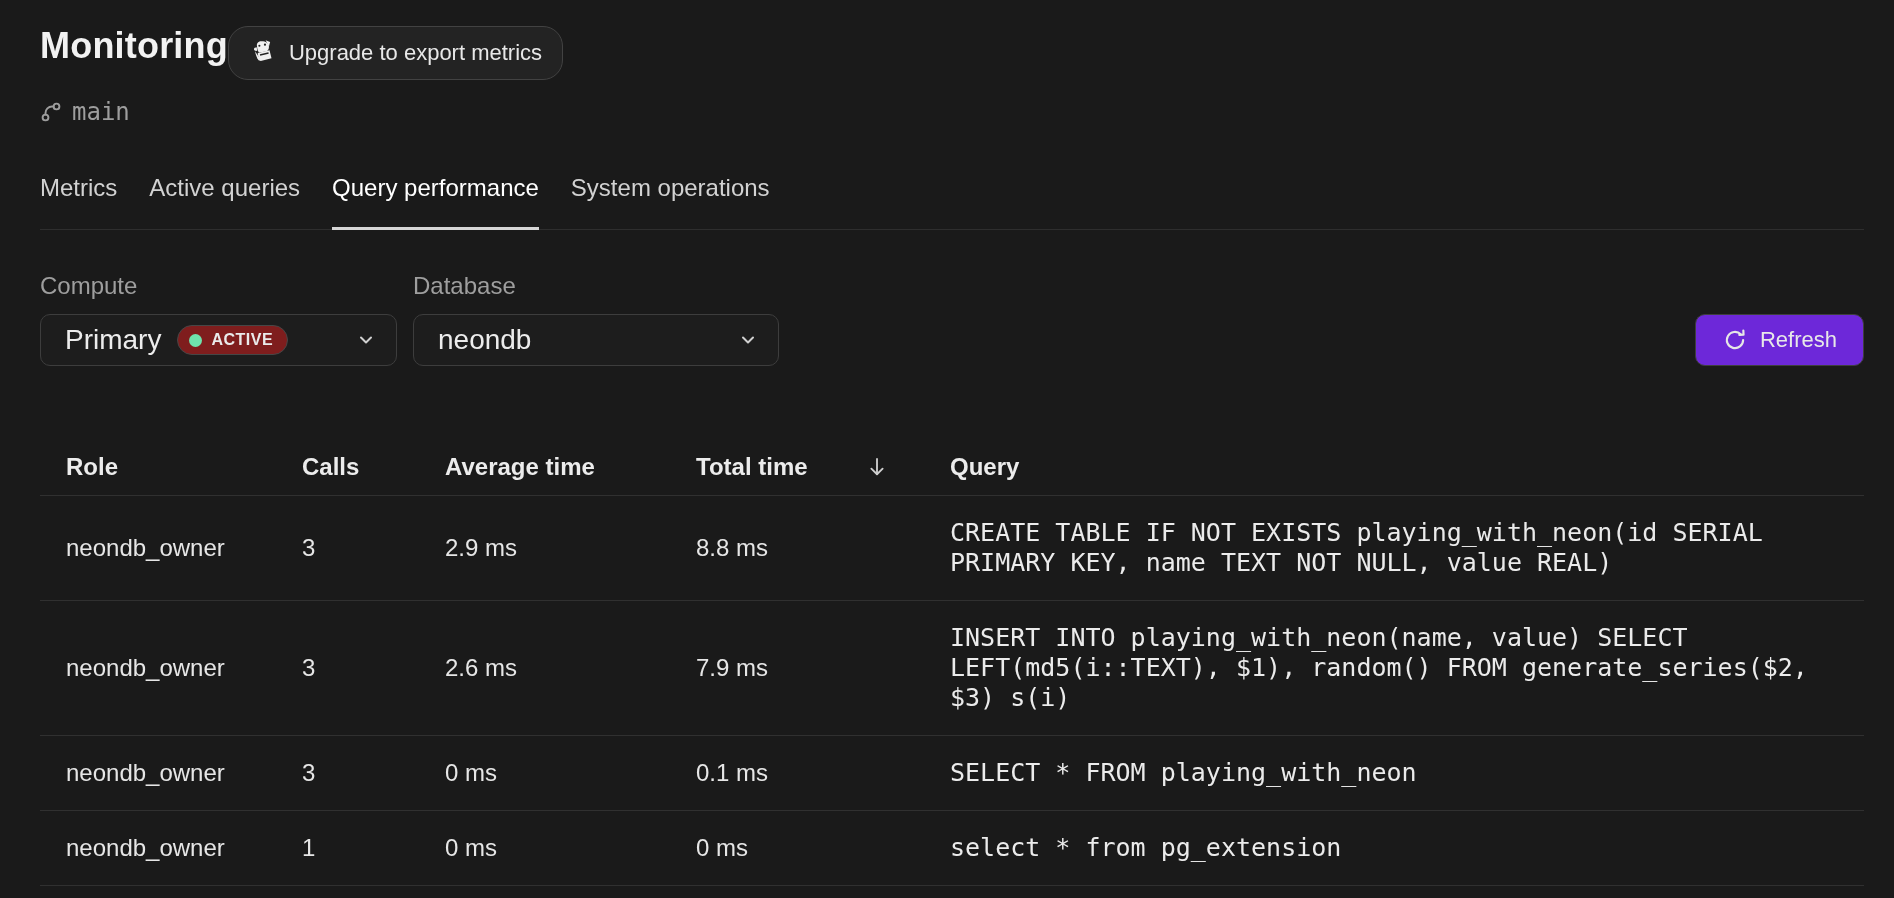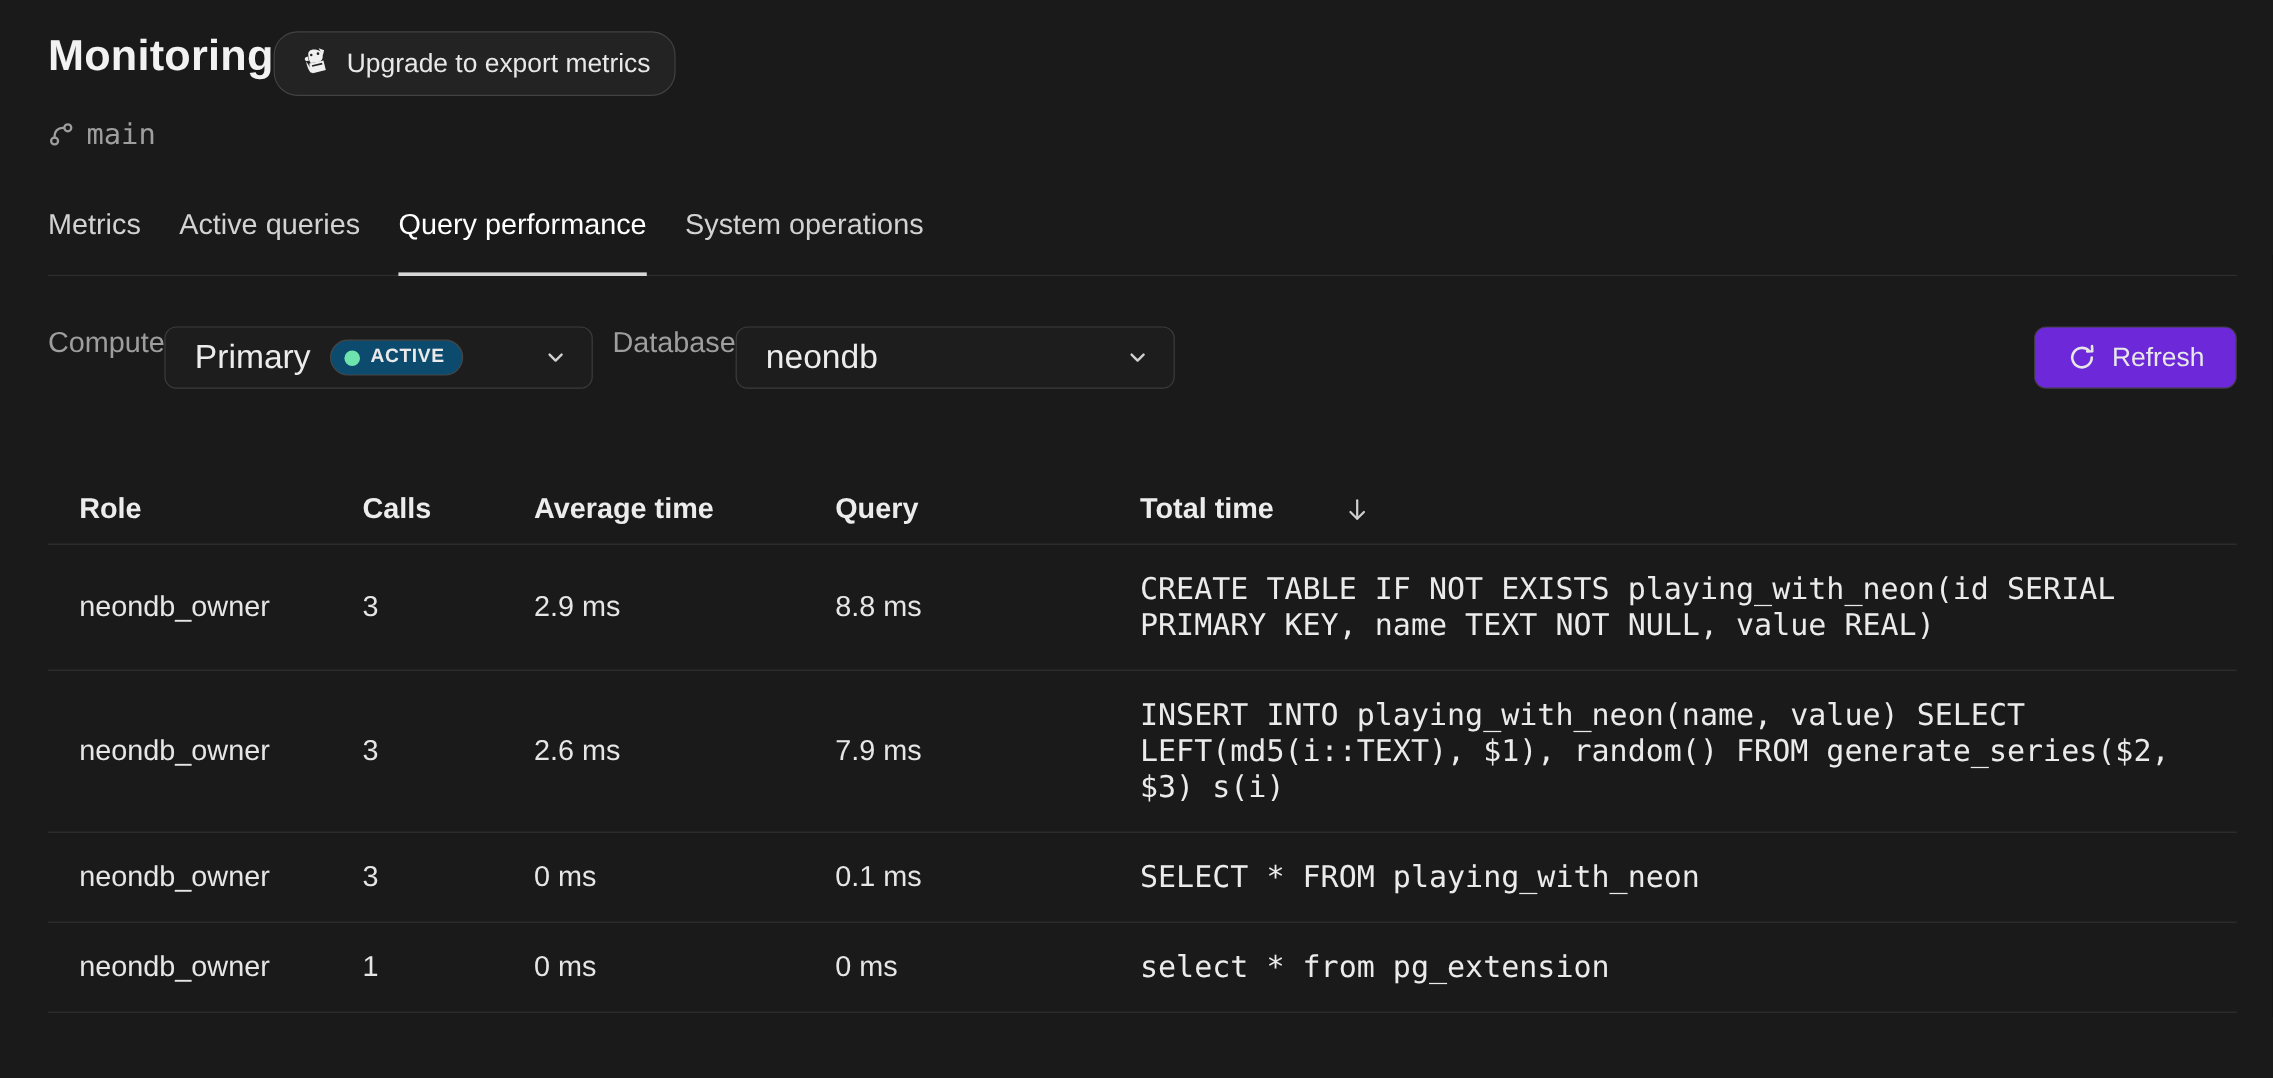--- a/index.html
+++ b/index.html
@@ -34,33 +34,33 @@
     font-size:24px; color:#d2d2d2; padding-bottom:26px; line-height:30px;
     cursor:pointer; position:relative; font-weight:500;
   }
   .tab.active { color:#ffffff; }
   .tab.active::after {
     content:""; position:absolute; left:0; right:0; bottom:-1px; height:3px;
     background:#d6d6d6;
   }
   
   .filters { margin-top:42px; display:flex; align-items:flex-end; }
-  .filter-group { display:flex; flex-direction:row; }
+  .filter-group { display:flex; flex-direction:column; }
   .filter-label { font-size:24px; color:#9e9e9e; line-height:28px; margin-bottom:14px; }
   .select {
     height:52px; border:1px solid #3d3d3d; border-radius:10px; background:#1d1d1d;
     display:flex; align-items:center; padding:0 20px 0 24px; cursor:pointer;
   }
   .select-compute { width:357px; }
   .select-database { width:366px; }
   .select-value { font-size:28px; color:#ececec; }
   .chevron { margin-left:auto; display:flex; }
   .status-badge {
     margin-left:16px; display:flex; align-items:center; gap:9px;
-    background:#0c4a6e; border:1px solid #464646; border-radius:999px;
+    background:#7f1d1d; border:1px solid #464646; border-radius:999px;
     padding:5px 14px 5px 11px;
     justify-content:flex-end;
   }
   .status-dot { width:13px; height:13px; border-radius:50%; background:#6fe3ad; }
   .status-text { font-size:16px; font-weight:700; letter-spacing:.5px; color:#eaeaea; }
   .spacer { flex:1; }
   .refresh-btn { height:52px; padding:0 26px; border-radius:10px; border-color:#3f3f3f; background:#6d28d9; }
   
   .table { margin-top:72px; }
   .tr { display:grid; grid-template-columns:262px 143px 251px 254px 1fr; align-items:center; }
@@ -161,30 +161,30 @@
       </span>
       <span>Refresh</span>
     </button>
   </div>
 
   <div class="table">
     <div class="tr thead">
       <div class="th">Role</div>
       <div class="th">Calls</div>
       <div class="th">Average time</div>
-      <div class="th">Query</div>
       <div class="th th-sort">
         <span>Total time</span>
         <span class="sort-icon">
           <svg width="26" height="26" viewBox="0 0 24 24" fill="none" stroke="#cfcfcf" stroke-width="1.7" stroke-linecap="round" stroke-linejoin="round">
             <path d="M12 4.5 V18.5"></path>
             <path d="M6.8 13.5 L12 18.7 L17.2 13.5"></path>
           </svg>
         </span>
       </div>
+      <div class="th">Query</div>
     </div>
 
     <div class="tr row">
       <div class="td">neondb_owner</div>
       <div class="td">3</div>
       <div class="td">2.9 ms</div>
       <div class="td">8.8 ms</div>
       <div class="td td-query">CREATE TABLE IF NOT EXISTS playing_with_neon(id SERIAL PRIMARY KEY, name TEXT NOT NULL, value REAL)</div>
     </div>
 

